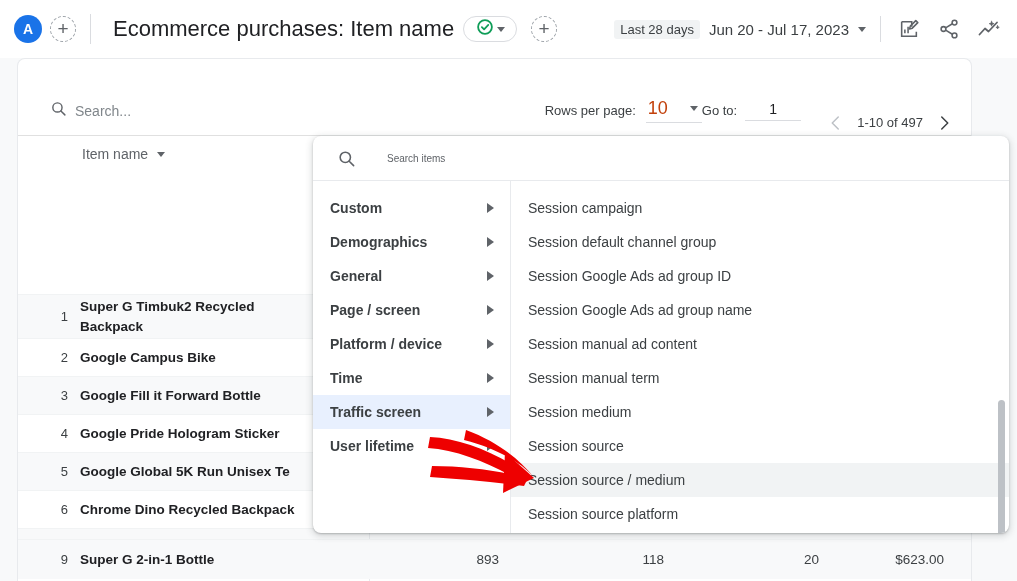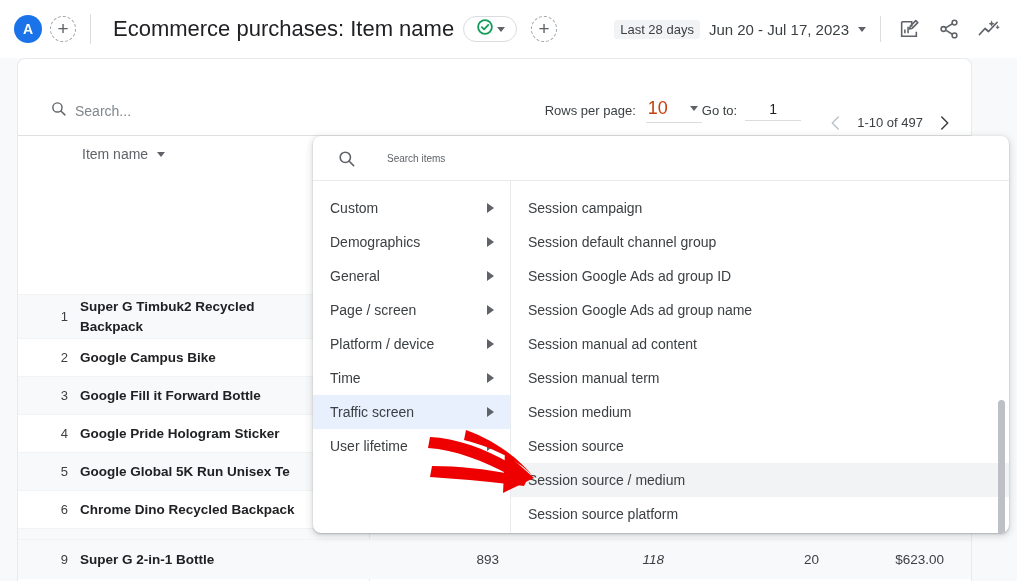--- a/index.html
+++ b/index.html
@@ -131,21 +131,21 @@
   
   .lastrow {
     position: absolute; left: 0; top: 403px; width: 953px; height: 40px;
     background: #f8f9fa; border-top: 1px solid #f1f3f4;
     display: flex; align-items: center;
   }
   .lr-name { display: flex; align-items: center; width: 351px; }
   .metric {
     font-size: 13.5px; color: #3c4043; text-align: right;
   }
-  .m1 { width: 130px; } .m2 { width: 165px; font-style: italic; } .m3 { width: 155px; } .m4 { width: 125px; }
+  .m1 { width: 130px; } .m2 { width: 165px; } .m3 { width: 155px; } .m4 { width: 125px; }
 
   
   .panel {
     position: absolute; left: 313px; top: 136px; width: 696px; height: 397px;
     background: #fff; border-radius: 8px;
     box-shadow: 0 2px 6px 2px rgba(60,64,67,.15), 0 1px 2px rgba(60,64,67,.3);
     overflow: hidden;
   }
   .panel-search {
     height: 45px; display: flex; align-items: center;
@@ -157,21 +157,21 @@
   .cat-col {
     width: 198px; padding-top: 10px; border-right: 1px solid #e8eaed;
     flex: none;
   }
   .cat {
     height: 34px; display: flex; align-items: center;
     padding-left: 17px; padding-right: 12px;
     font-size: 14px; color: #3c4043;
   }
   .cat.sel { background: #e8f0fe; }
-  .cat-label { flex: 1; }
+  .cat-label { flex: 1; font-weight: bold; }
   .arrow-r {
     width: 0; height: 0; border-top: 5px solid transparent;
     border-bottom: 5px solid transparent; border-left: 7px solid #5f6368;
     margin-right: 4px;
   }
   .item-col { flex: 1; padding-top: 10px; position: relative; overflow: hidden; }
   .ditem {
     height: 34px; display: flex; align-items: center; padding-left: 17px;
     font-size: 14px; color: #3c4043;
   }

